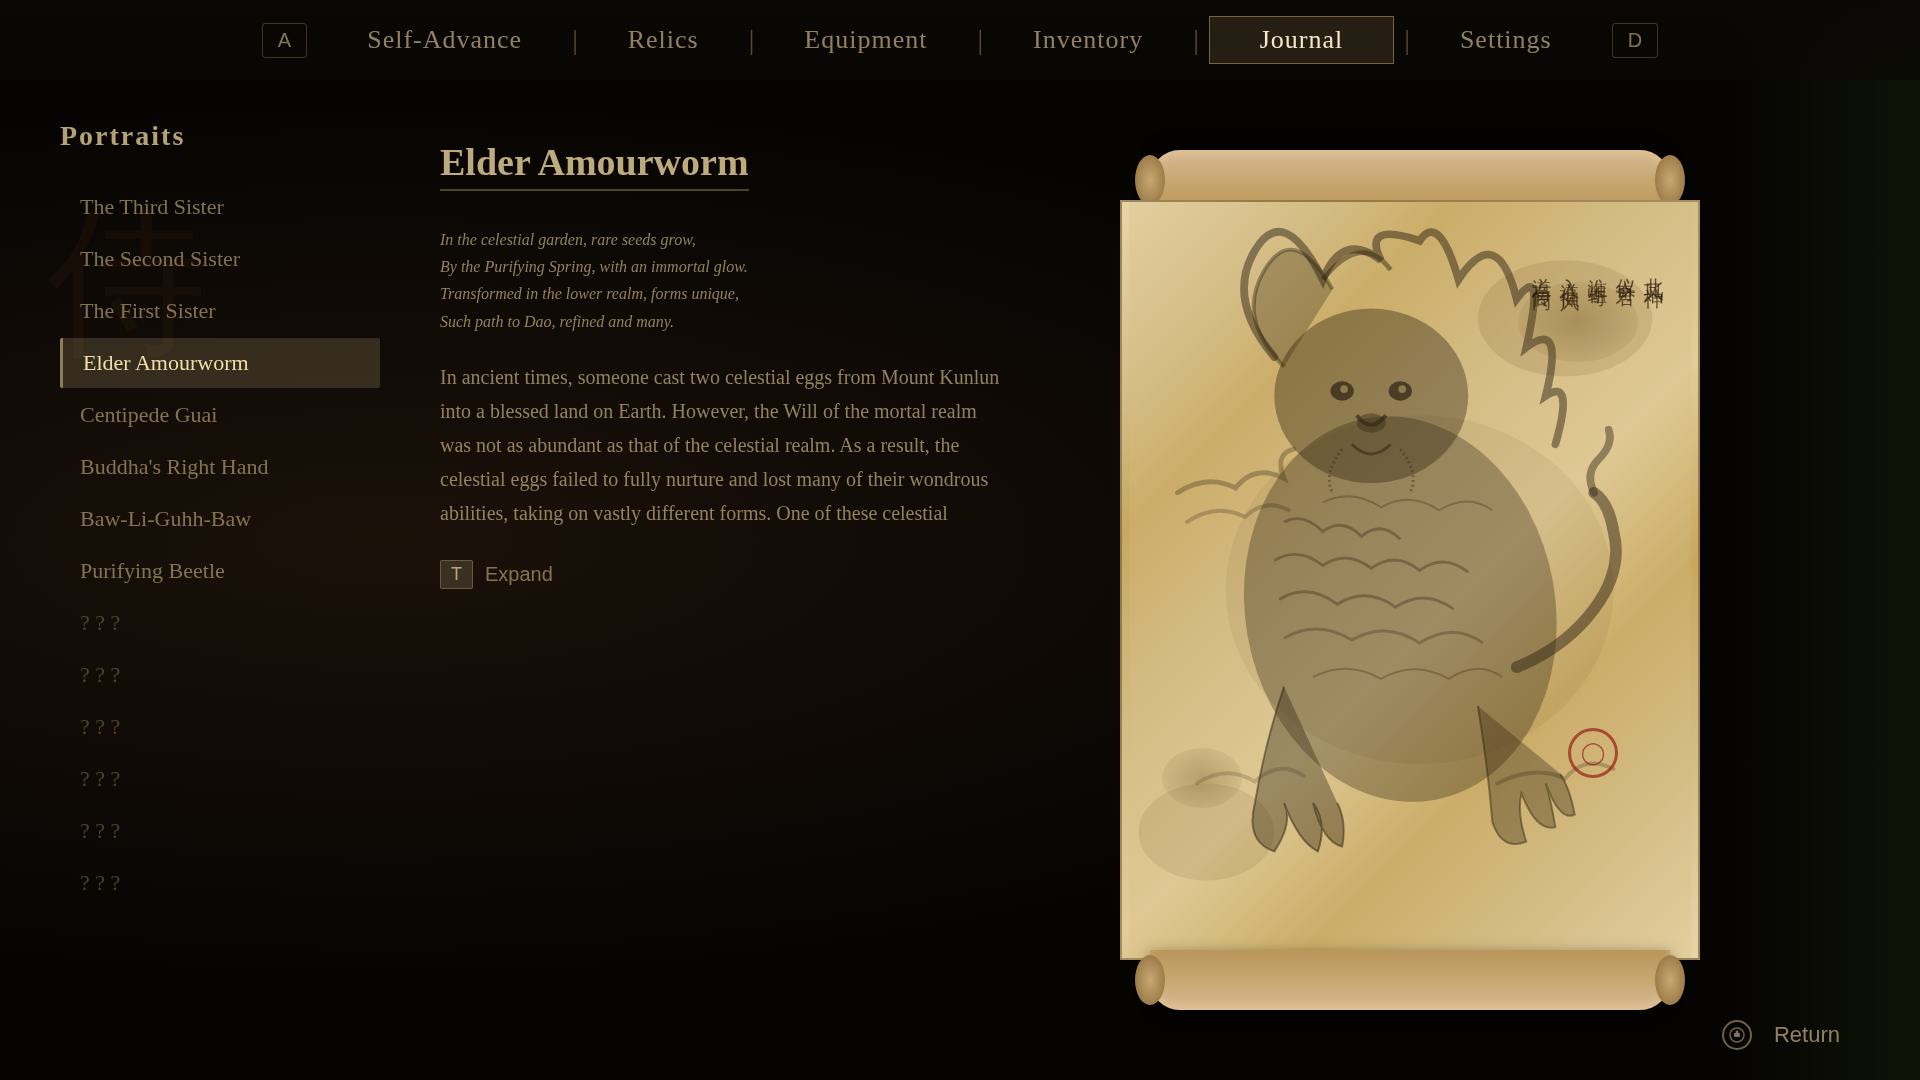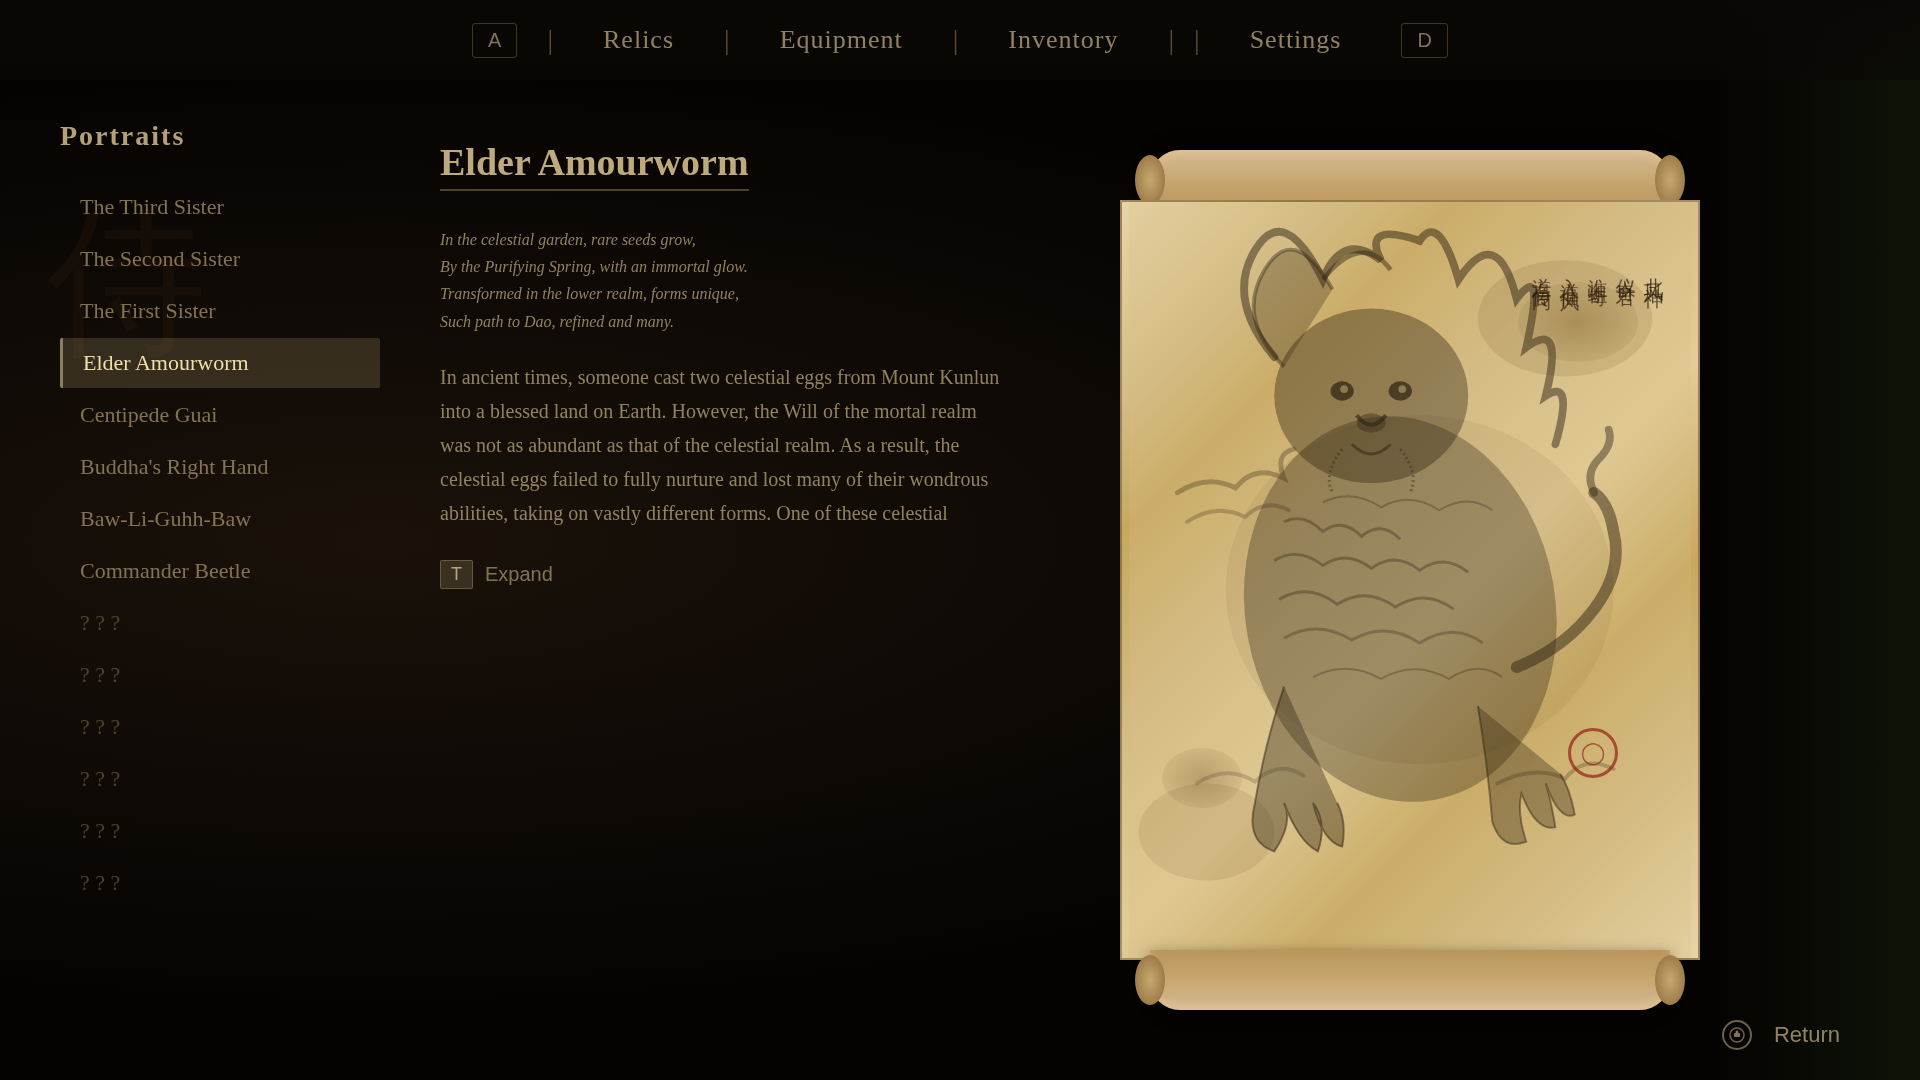--- a/index.html
+++ b/index.html
@@ -405,20 +405,23 @@
 </head>
 <body>
 
 <div class="bg-overlay"></div>
 <div class="watermark">侍</div>
 <div class="bamboo-right"></div>
 
 <nav class="nav-bar">
   <div class="nav-controller-hint">A</div>
 
+  <div class="nav-button-wrapper">
+    <div class="nav-item">Self-Advance</div>
+  </div>
 
   <span class="nav-separator">|</span>
 
   <div class="nav-button-wrapper">
     <div class="nav-item">Relics</div>
   </div>
 
   <span class="nav-separator">|</span>
 
   <div class="nav-button-wrapper">
@@ -426,20 +429,23 @@
   </div>
 
   <span class="nav-separator">|</span>
 
   <div class="nav-button-wrapper">
     <div class="nav-item">Inventory</div>
   </div>
 
   <span class="nav-separator">|</span>
 
+  <div class="nav-button-wrapper">
+    <div class="nav-item active">Journal</div>
+  </div>
 
   <span class="nav-separator">|</span>
 
   <div class="nav-button-wrapper">
     <div class="nav-item">Settings</div>
   </div>
 
   <div class="nav-controller-hint">D</div>
 </nav>
 
@@ -448,21 +454,21 @@
   <aside class="sidebar">
     <h2 class="sidebar-title">Portraits</h2>
     <ul class="sidebar-list">
       <li class="sidebar-item">The Third Sister</li>
       <li class="sidebar-item">The Second Sister</li>
       <li class="sidebar-item">The First Sister</li>
       <li class="sidebar-item selected">Elder Amourworm</li>
       <li class="sidebar-item">Centipede Guai</li>
       <li class="sidebar-item">Buddha's Right Hand</li>
       <li class="sidebar-item">Baw-Li-Guhh-Baw</li>
-      <li class="sidebar-item">Commander Beetle</li>
+      <li class="sidebar-item">Purifying Beetle</li>
       <li class="sidebar-item unknown">? ? ?</li>
       <li class="sidebar-item unknown">? ? ?</li>
       <li class="sidebar-item unknown">? ? ?</li>
       <li class="sidebar-item unknown">? ? ?</li>
       <li class="sidebar-item unknown">? ? ?</li>
       <li class="sidebar-item unknown">? ? ?</li>
     </ul>
   </aside>
 
   <main class="center-panel">

